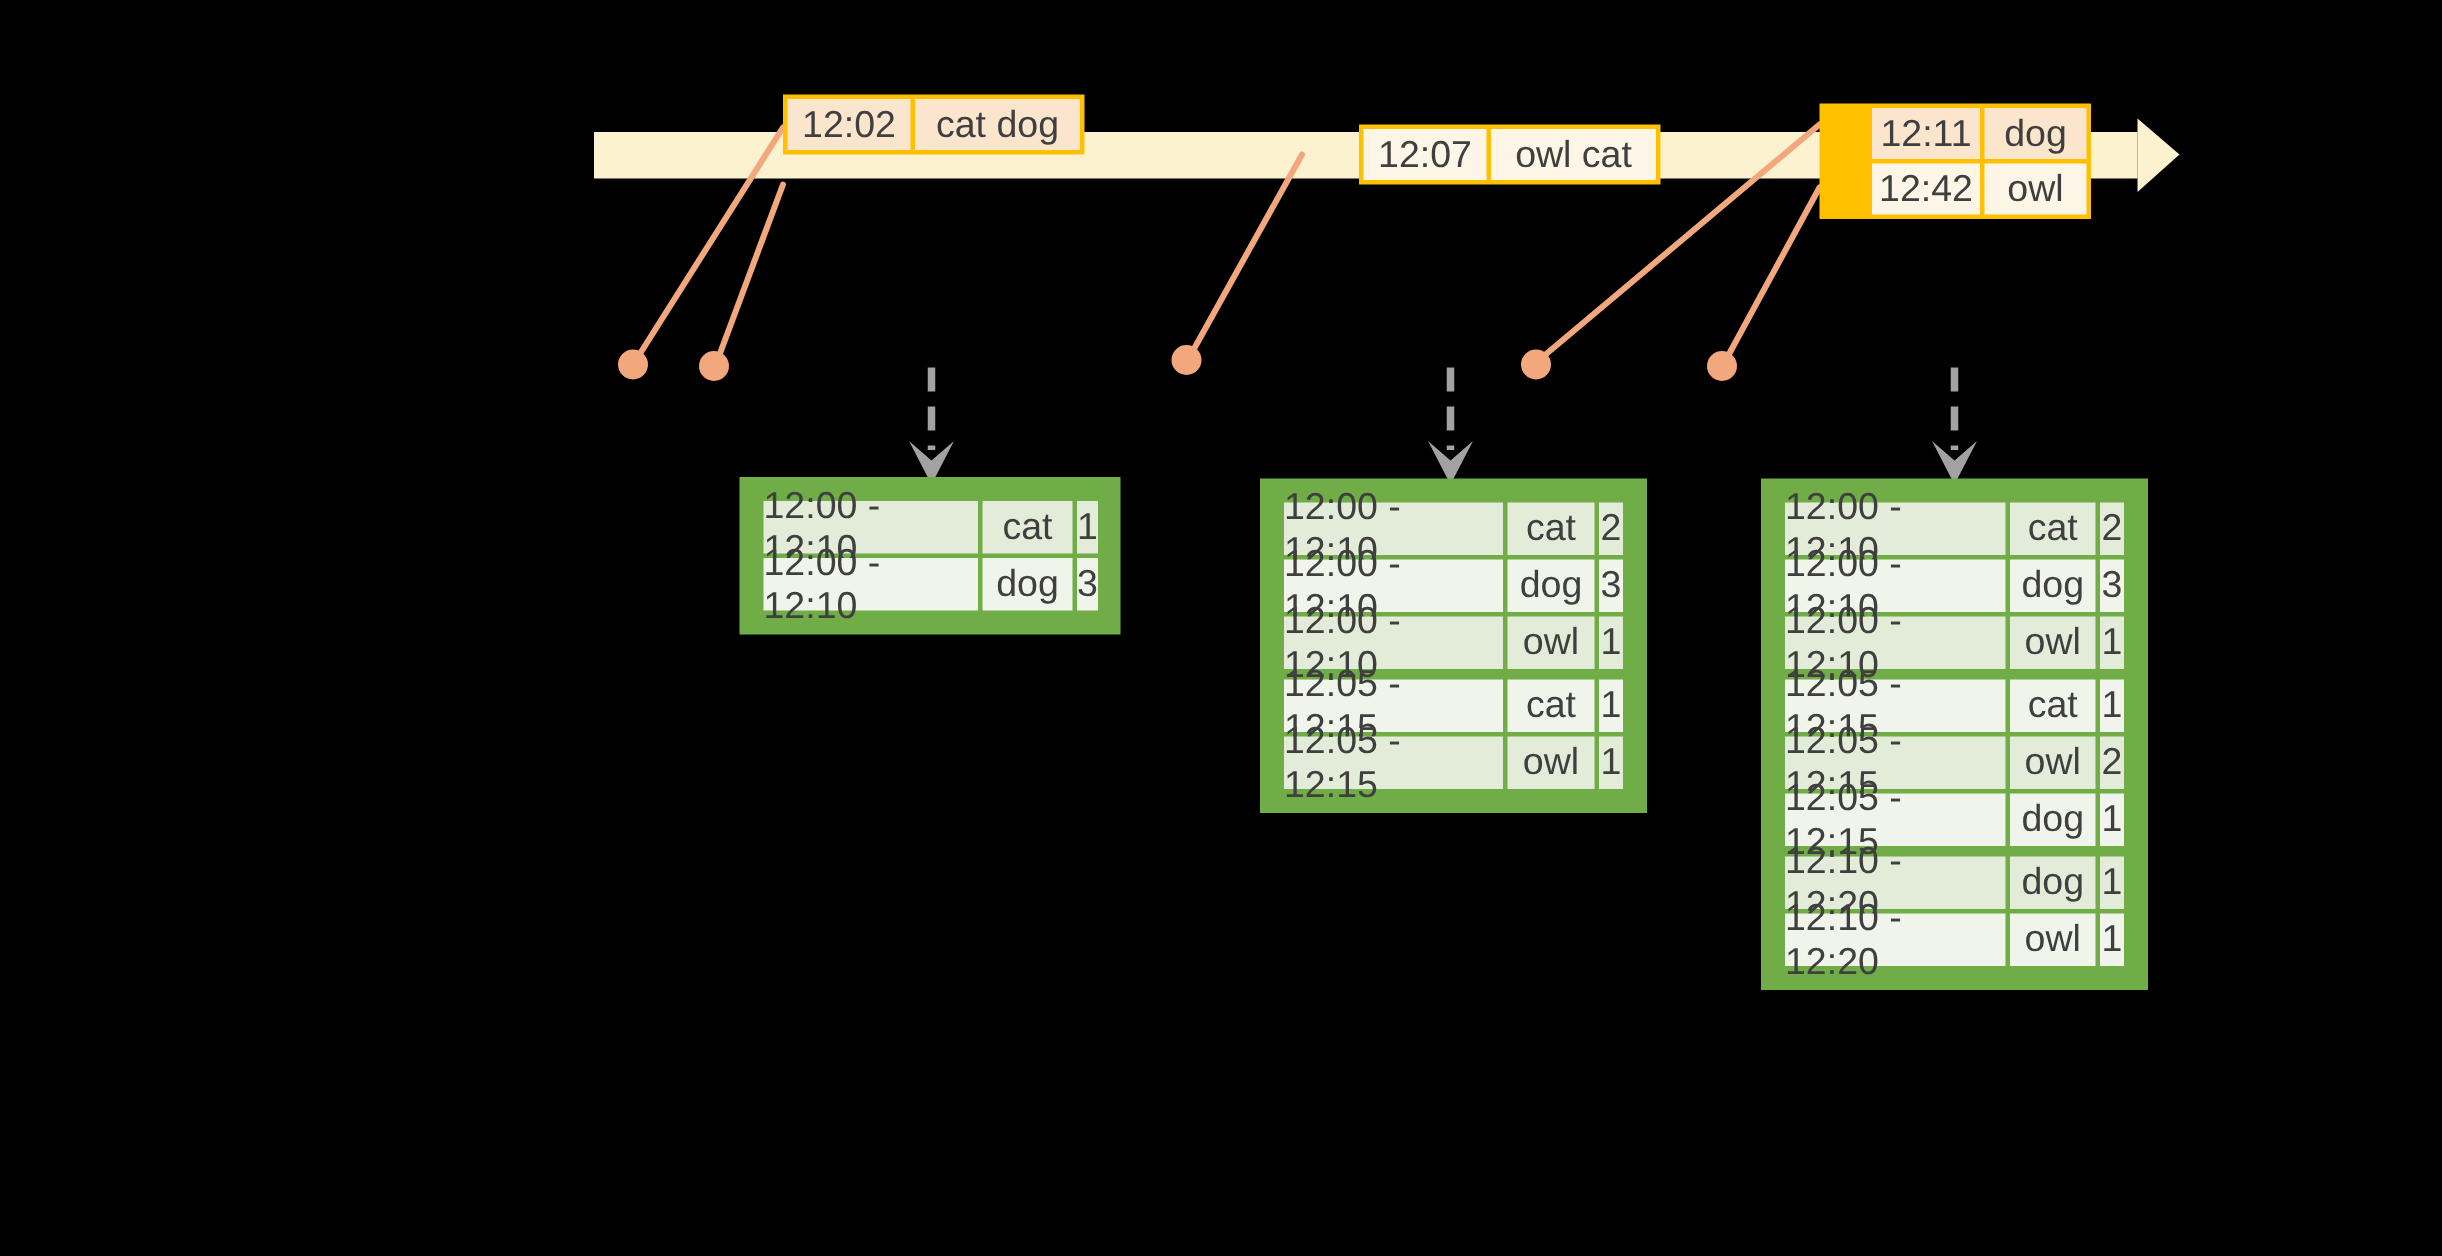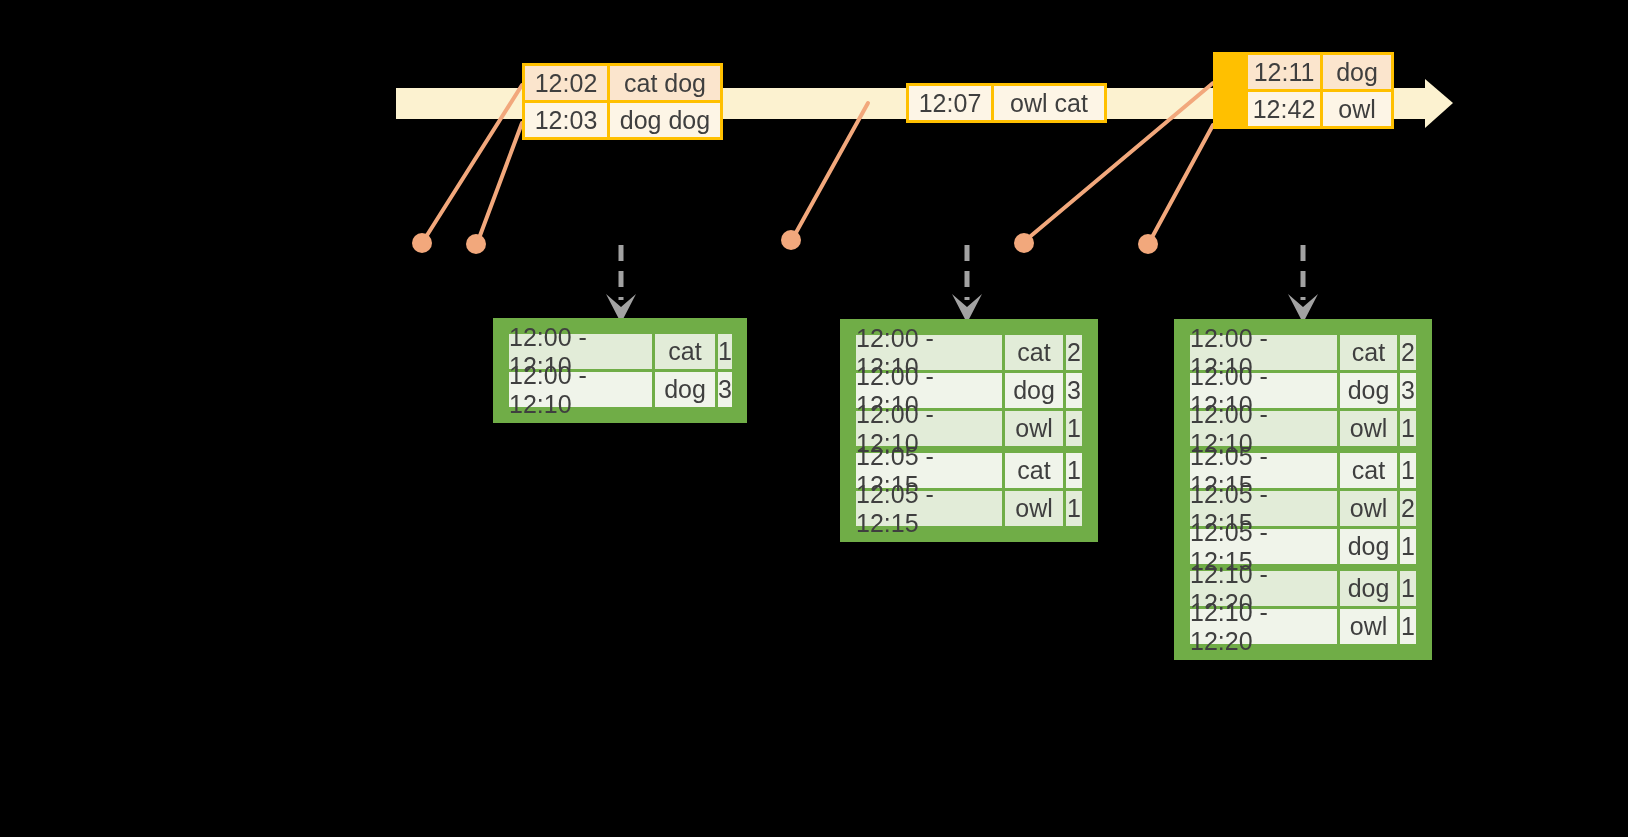--- a/index.html
+++ b/index.html
@@ -69,32 +69,28 @@
     <polygon class="trigger-head" points="952,294 967,307 982,294 967,323"></polygon>
     <line class="trigger" x1="1303" y1="245" x2="1303" y2="300"></line>
     <polygon class="trigger-head" points="1288,294 1303,307 1318,294 1303,323"></polygon>
   </svg>
 
   <div class="etable" id="event-table-0" style="left:522px;top:63px;width:201px;--cols:82px 1fr;">
       <div class="row dark">
         <div class="cell time">12:02</div>
         <div class="cell words">cat dog</div>
       </div>
-      <div class="row light">
-        <div class="cell time">12:03</div>
-        <div class="cell words">dog dog</div>
-      </div>
     </div>
   <div class="etable" id="event-table-1" style="left:906px;top:83px;width:201px;--cols:82px 1fr;">
       <div class="row light">
         <div class="cell time">12:07</div>
         <div class="cell words">owl cat</div>
       </div>
     </div>
-  <div class="etable" id="event-table-2" style="left:1213px;top:52px;width:181px;padding-left:35px;--cols:72px 1fr;">
+  <div class="etable" id="event-table-2" style="left:1213px;top:69px;width:181px;padding-left:35px;--cols:72px 1fr;">
       <div class="row dark">
         <div class="cell time">12:11</div>
         <div class="cell words">dog</div>
       </div>
       <div class="row light">
         <div class="cell time">12:42</div>
         <div class="cell words">owl</div>
       </div>
     </div>
 

